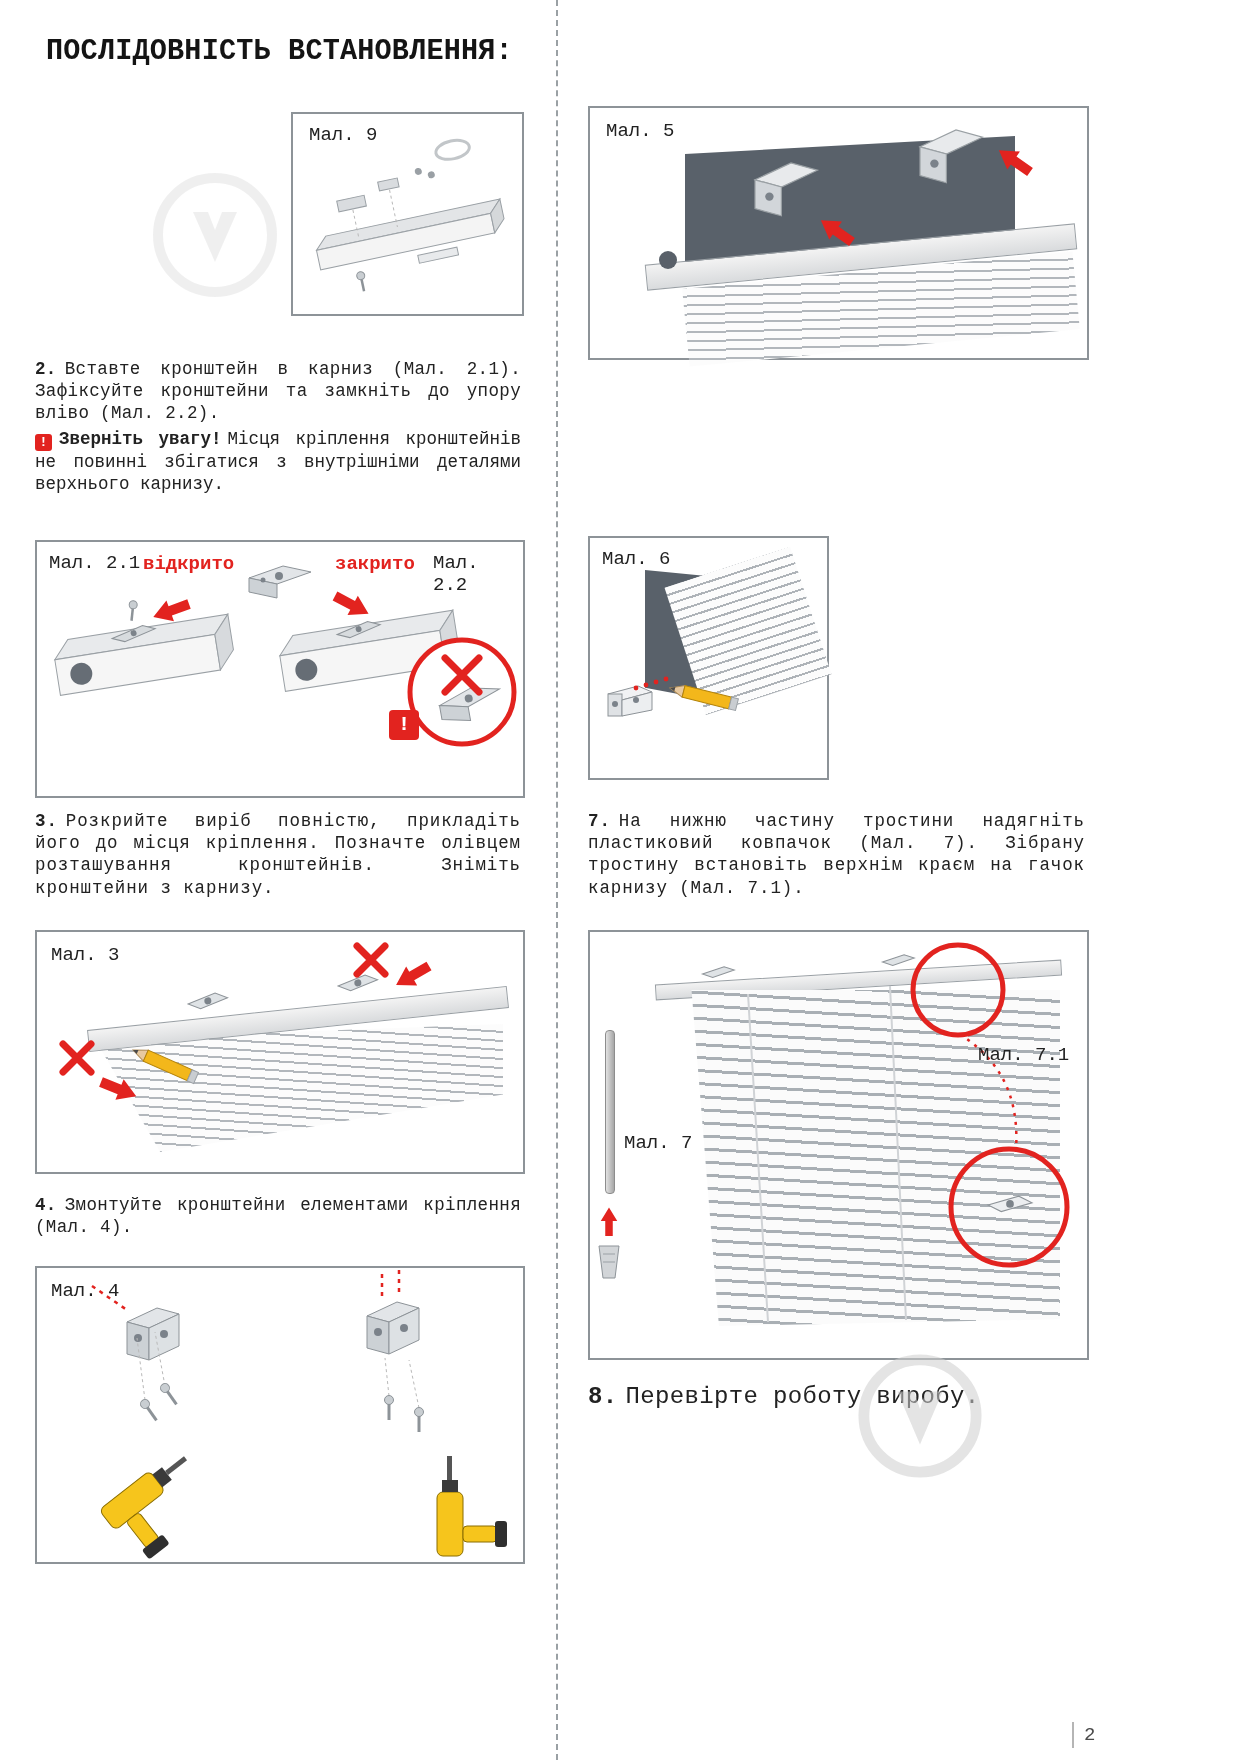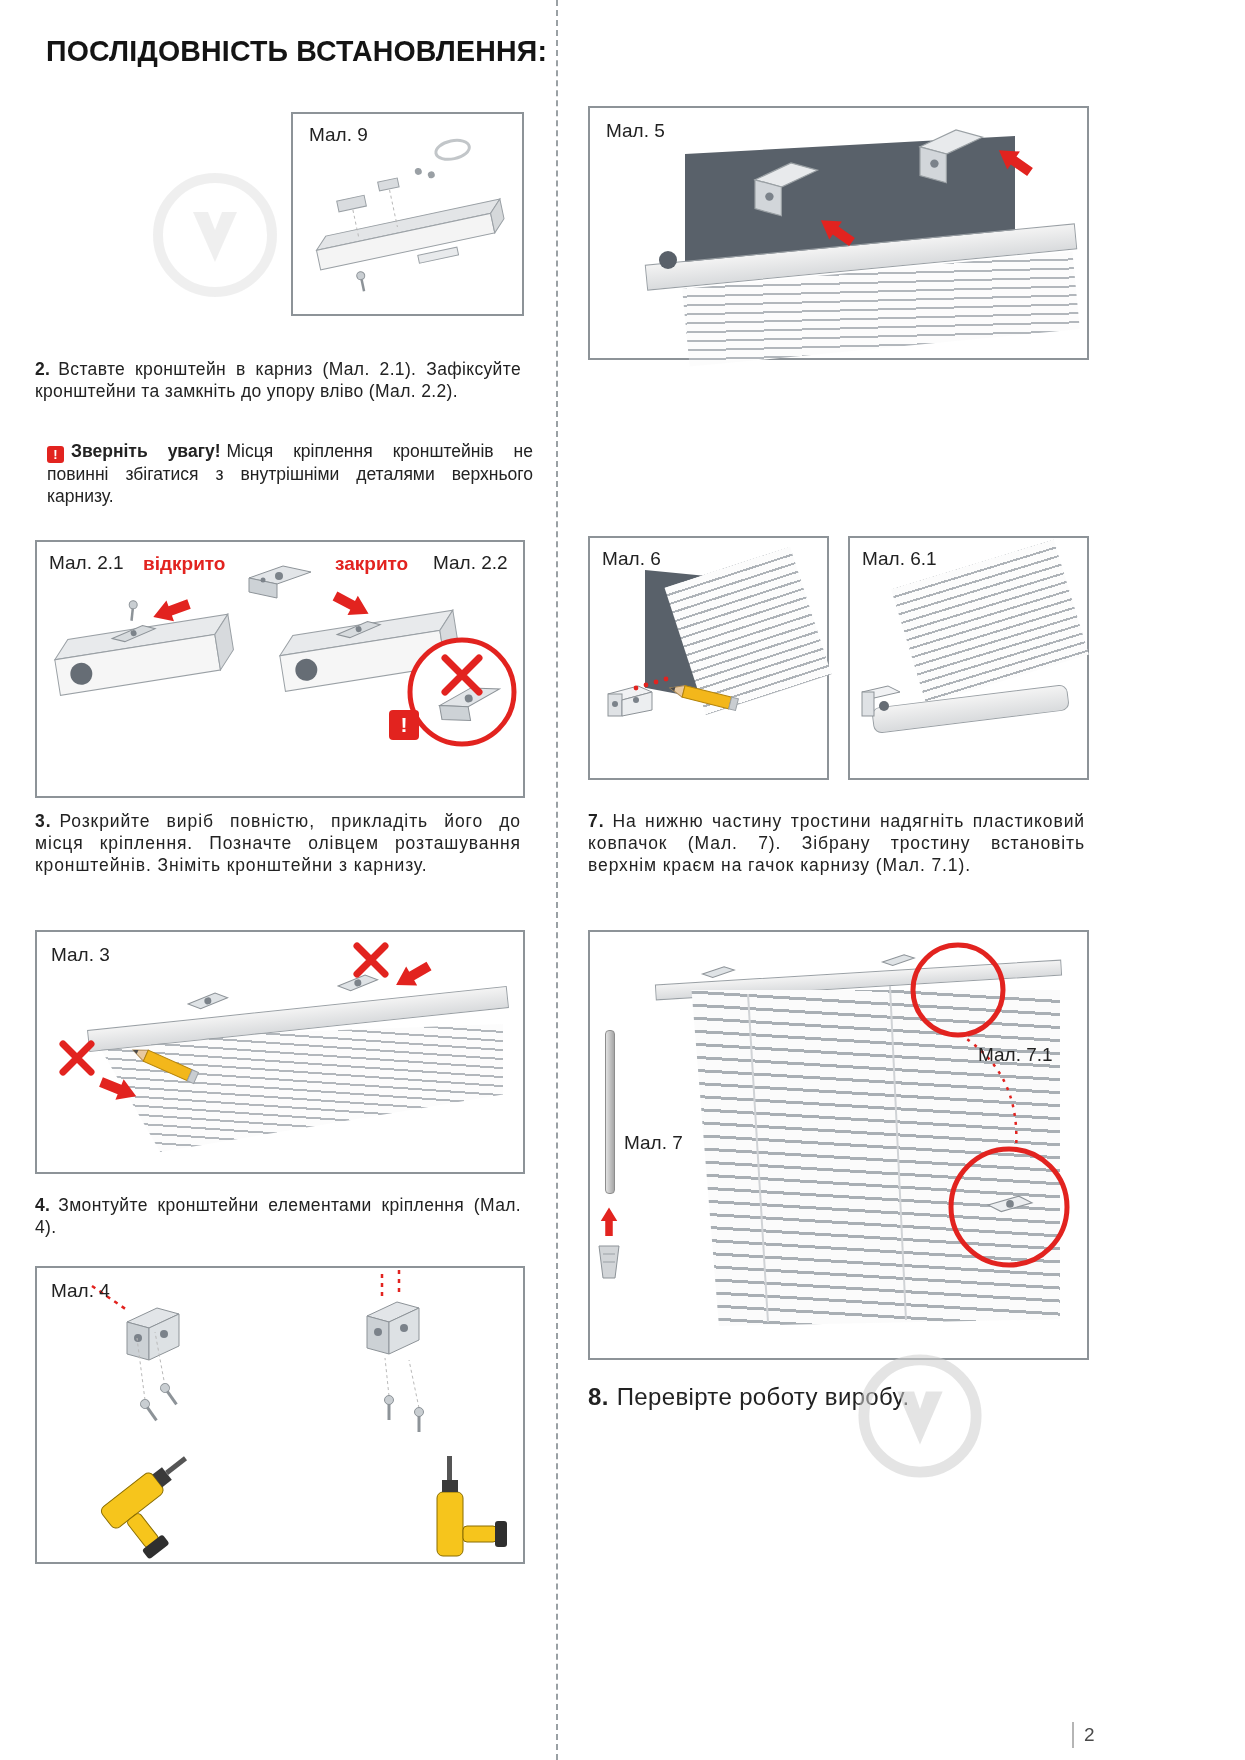--- a/index.html
+++ b/index.html
@@ -1,24 +1,24 @@
 <!DOCTYPE html>
 <html><head>
 <meta charset="utf-8">
 <style>
   html,body{margin:0;padding:0;background:#ffffff;}
   #page{position:relative;width:1245px;height:1760px;background:#fff;overflow:hidden;
-        font-family:Liberation Sans, sans-serif;color:#1f1f1f;}
+        font-family:Liberation Mono, monospace;color:#1f1f1f;}
   .divider{position:absolute;left:556px;top:0;height:1760px;width:0;border-left:2px dashed #9aa0a4;}
   h1.title{position:absolute;left:46px;top:34px;margin:0;font-size:30px;font-weight:800;
            letter-spacing:0.2px;color:#141414;white-space:nowrap;transform:scaleX(0.95);transform-origin:left top;}
   .step{position:absolute;margin:0;font-size:17.5px;line-height:1.27;text-align:justify;letter-spacing:0.35px;color:#222;}
   .step b{font-weight:bold;margin-right:8px;}
   .sp{letter-spacing:0.9px;}
-  .warning{position:absolute;margin:12px;font-size:17.5px;line-height:1.27;text-align:justify;color:#222;}
+  .warning{position:absolute;margin:0;font-size:17.5px;line-height:1.27;text-align:justify;color:#222;}
   .warning b{font-weight:bold;margin-right:6px;}
   .warn-icon{display:inline-block;width:17px;height:17px;background:#e2231f;color:#fff;font-weight:bold;
              font-size:13px;line-height:17px;text-align:center;border-radius:3px;margin-right:7px;vertical-align:-2px;}
   .fig{position:absolute;background:#fff;border:2px solid #8d9398;}
   .fig-label{position:absolute;font-size:19px;color:#222;z-index:6;}
   .red-label{color:#e2231f;font-weight:bold;}
   .layer{position:absolute;}
   .slats{background:repeating-linear-gradient(184deg,#fcfcfc 0px 7px,#b2b7bc 7px 9px);}
   .slats-big{background:repeating-linear-gradient(183.5deg,#fbfbfb 0px 10px,#a9afb4 10px 13px);}
   .rail{background:linear-gradient(#f3f3f3,#d9dbdd);border:1px solid #9aa0a5;}
@@ -281,32 +281,20 @@
       </g>
       <g transform="translate(80,150) rotate(14)">
         <polygon points="0,0 14,-6 14,6" fill="#e8c9a0" stroke="#b08d57"></polygon>
         <polygon points="0,0 5,-2.2 5,2.2" fill="#4a4a4a"></polygon>
         <rect x="14" y="-6" width="48" height="12" fill="#f3b71b" stroke="#b3830a"></rect>
         <rect x="62" y="-6" width="7" height="12" fill="#c9cdd1" stroke="#9aa0a5"></rect>
       </g>
     </svg>
   </div>
 
-  <div class="fig" style="left:848px;top:536px;width:237px;height:240px">
-    <span class="fig-label" style="left:12px;top:10px">Мал. 6.1</span>
-    <div class="layer slats" style="left:55px;top:24px;width:170px;height:120px;transform:rotate(-17deg);background:repeating-linear-gradient(180deg,#fcfcfc 0 7px,#aeb3b8 7px 9px)"></div>
-    <div class="layer rail" style="left:22px;top:158px;width:195px;height:24px;transform:rotate(-7deg);border-radius:8px"></div>
-    <svg class="anno" viewBox="0 0 237 240">
-      <g transform="translate(12,146)">
-        <polygon points="0,8 26,2 38,8 12,14" fill="#f1f2f4" stroke="#8d9398"></polygon>
-        <rect x="0" y="8" width="12" height="24" fill="#dfe2e5" stroke="#8d9398"></rect>
-        <circle cx="22" cy="22" r="5" fill="#666d75"></circle>
-      </g>
-    </svg>
-  </div>
 
   <p class="step sp" style="left:588px;top:810px;width:497px">
     <b>7.</b><span>На нижню частину тростини надягніть пластиковий ковпачок (Мал. 7). Зібрану тростину встановіть верхнім краєм на гачок карнизу (Мал. 7.1).</span>
   </p>
 
   <div class="fig" style="left:588px;top:930px;width:497px;height:426px">
     <span class="fig-label" style="left:388px;top:112px">Мал. 7.1</span>
     <span class="fig-label" style="left:34px;top:200px">Мал. 7</span>
     <div class="wand" style="left:15px;top:98px;width:8px;height:162px"></div>
     <div class="layer rail" style="left:65px;top:40px;width:405px;height:14px;transform:rotate(-3.5deg)"></div>

